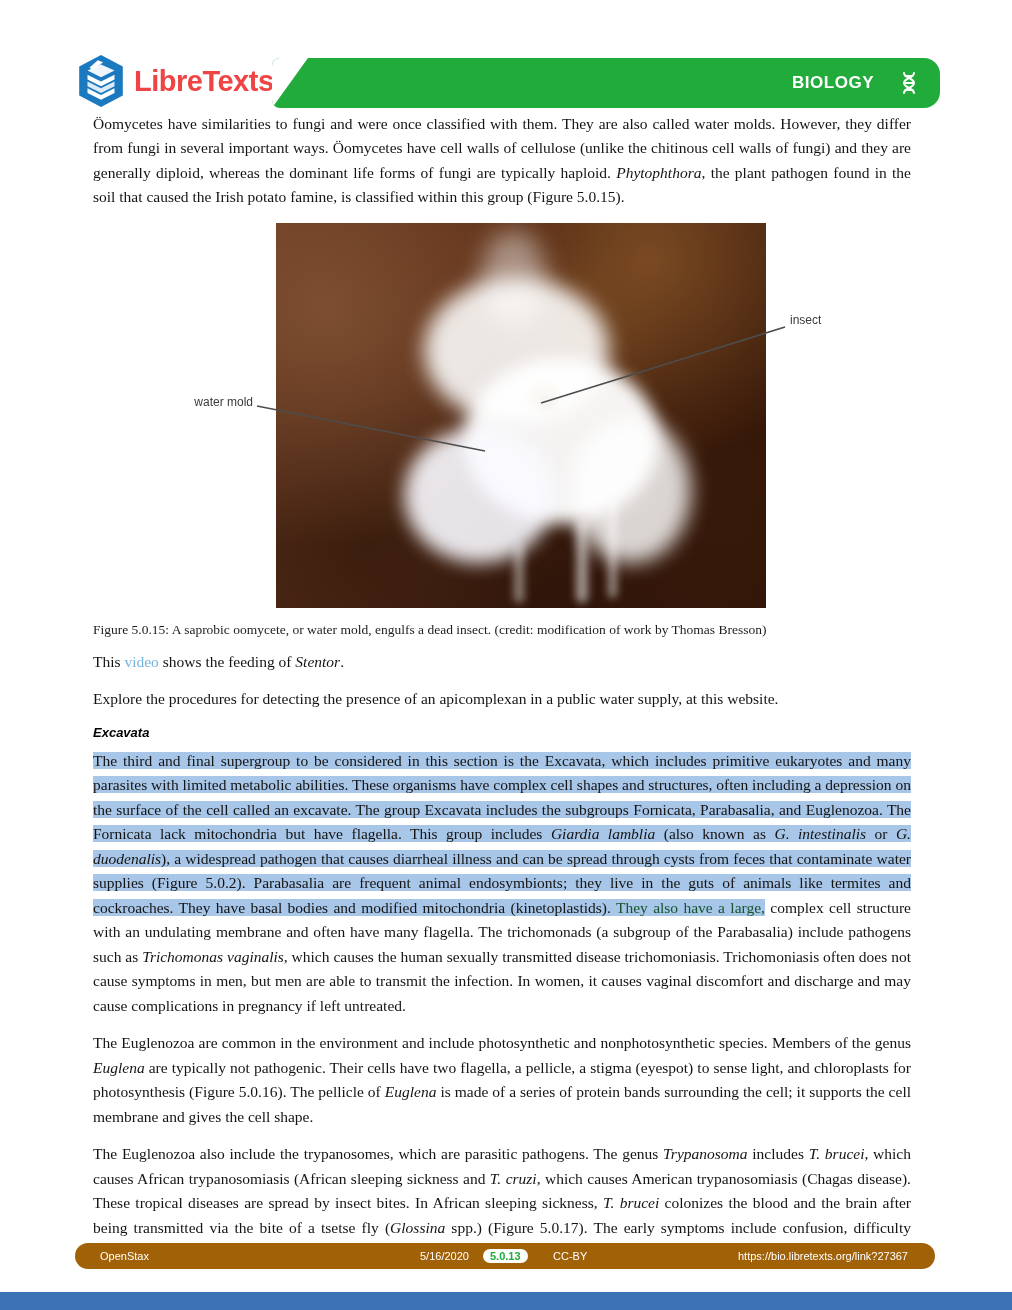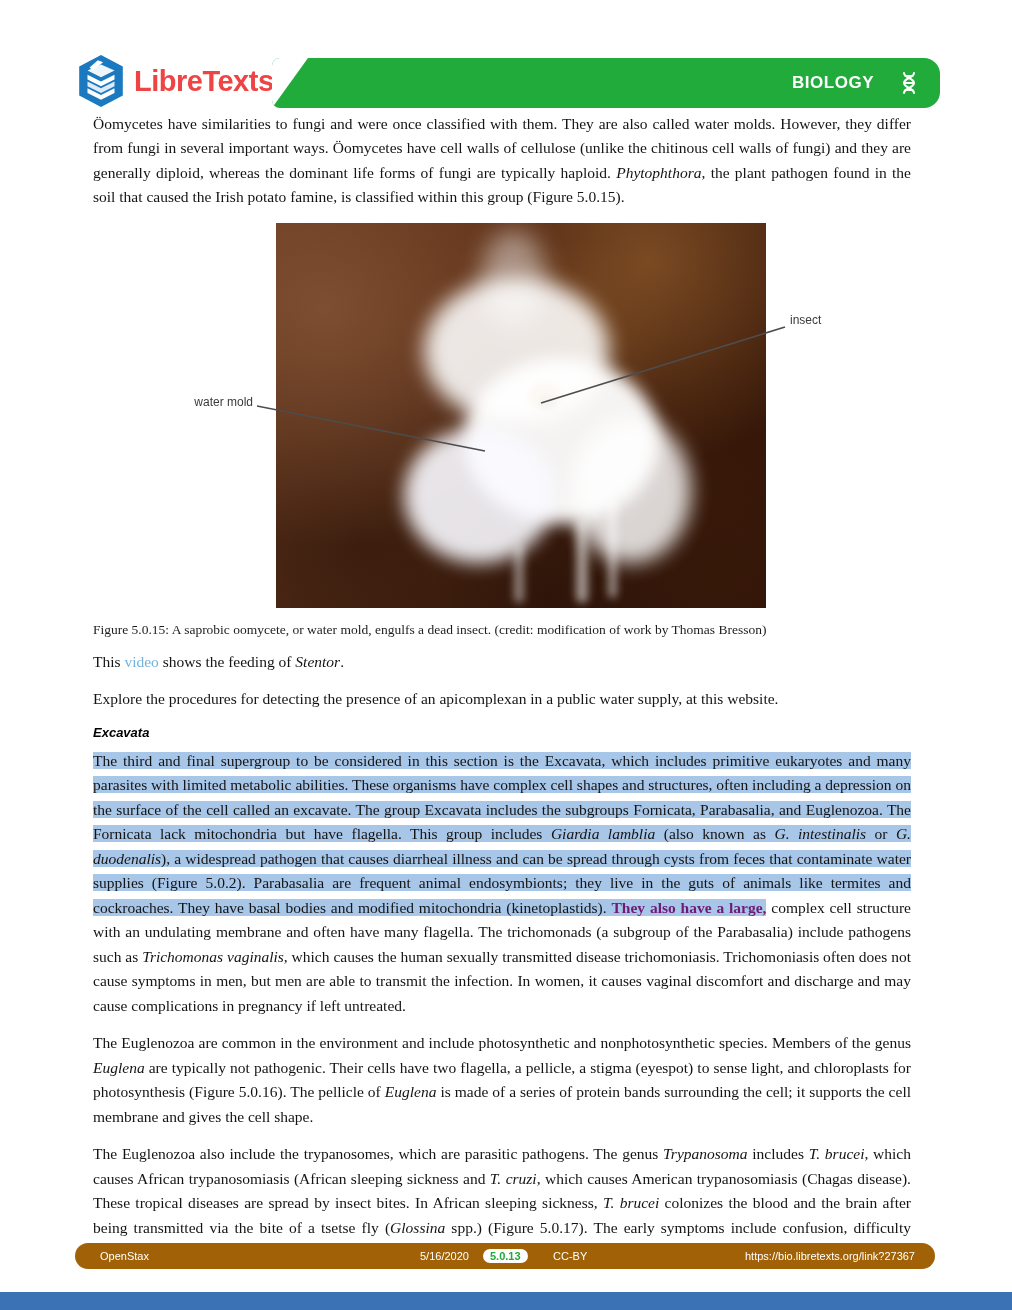--- a/index.html
+++ b/index.html
@@ -19,21 +19,21 @@
   .banner::before{
     content:"";position:absolute;left:0;top:0;width:36px;height:100%;background:#ffffff;
     clip-path:polygon(0 0,100% 0,0 100%);
   }
   .banner-label{font-family:"Liberation Sans",sans-serif;font-weight:bold;font-size:17px;color:#ffffff;letter-spacing:0.5px;}
   
   .content{position:absolute;left:93px;top:112px;width:818px;}
   p.body{margin:0 0 13px 0;font-size:15.5px;line-height:1.58;text-align:justify;}
   .it{font-style:italic;}
   .hl{background:#a8c6e8;}
-  .olive{color:#701a75;font-weight:bold;}
+  .olive{color:#14532d;}
   .link{color:#74b3e0;text-decoration:none;cursor:pointer;}
   .heading-excavata{
     font-family:"Liberation Sans",sans-serif;font-weight:bold;font-style:italic;
     font-size:13px;color:#000000;margin:2px 0 9px 0;
   }
   
   .figure-wrap{position:relative;width:818px;height:390px;margin:3px 0 0 0;}
   .photo{
     position:absolute;left:183px;top:0;width:490px;height:385px;overflow:hidden;
     background:
@@ -71,21 +71,21 @@
     border-radius:13px;font-family:"Liberation Sans",sans-serif;font-size:11px;color:#ffffff;
   }
   .footer-bar span, .footer-bar a{position:absolute;top:50%;transform:translateY(-50%);}
   .f-left{left:25px;}
   .f-date{left:345px;}
   .f-pill{
     left:408px;background:#ffffff;color:#20ab3a;font-weight:bold;border-radius:10px;
     padding:1px 7px;font-size:11px;
   }
   .f-lic{left:478px;}
-  .f-url{right:20px;color:#ffffff;text-decoration:none;padding-left:20px;}
+  .f-url{right:27px;color:#ffffff;text-decoration:none;padding-left:20px;}
   .bottom-bar{position:absolute;left:0;right:0;top:1292px;height:18px;background:#3a72b5;}
 </style>
 </head>
 <body>
 
 <div class="logo-row">
   <svg width="54" height="54" viewBox="0 0 52 52">
     <path d="M26 1 L47 12 V40 L26 51 L5 40 V12 Z" fill="#1b79c0"></path>
     <path d="M13 33 l13 6.5 13-6.5 v4.5 l-13 6.5 -13-6.5 z" fill="#ffffff"></path>
     <path d="M13 26.5 l13 6.5 13-6.5 v4.5 l-13 6.5 -13-6.5 z" fill="#dcebf7"></path>

